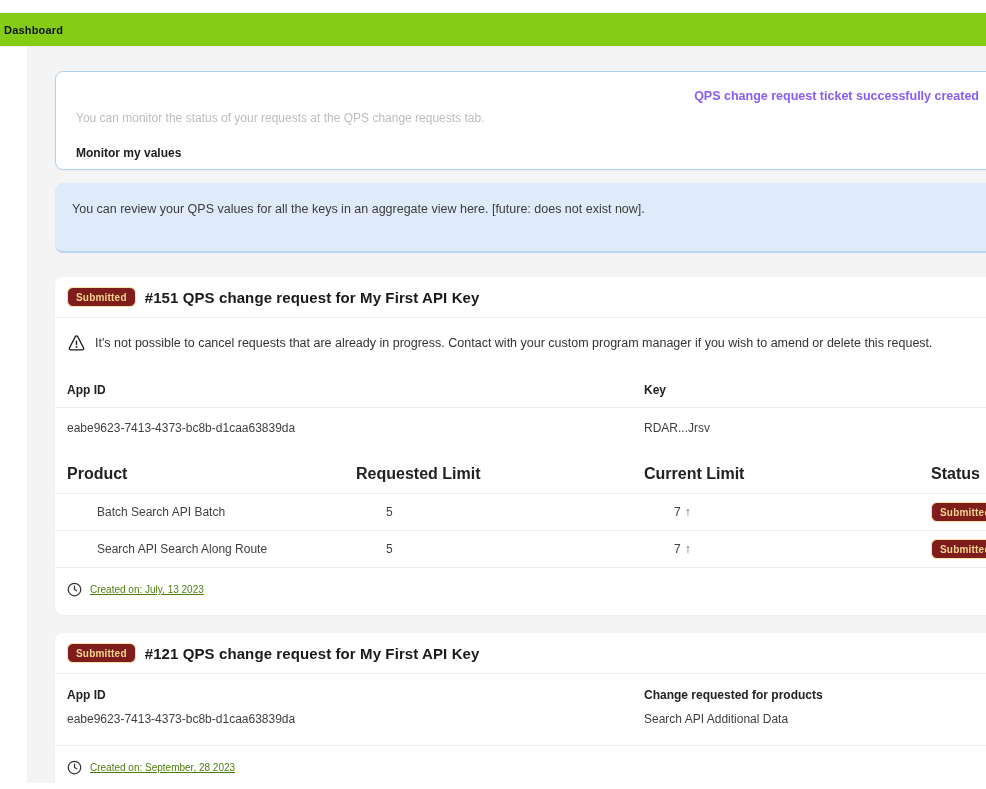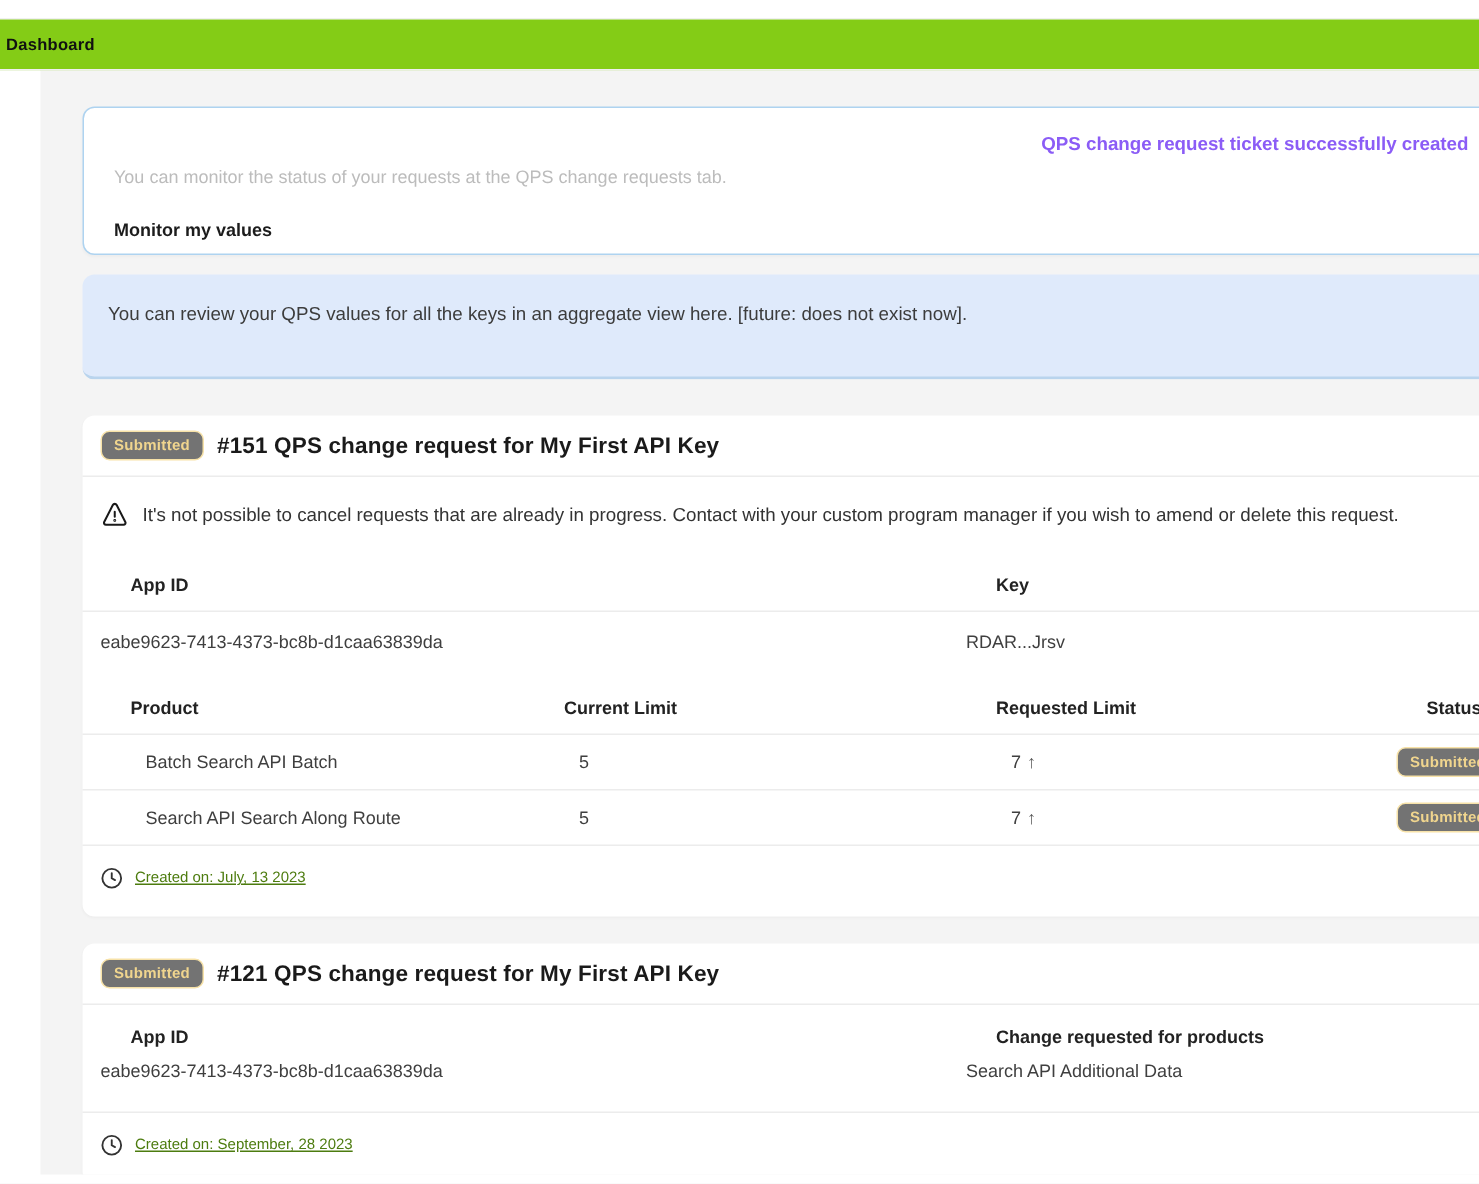--- a/index.html
+++ b/index.html
@@ -42,35 +42,35 @@
     margin-right: -14px; padding: 18px 17px; margin-bottom: 24px; height: 70px;
     font-size: 12.5px; color: #3c3c3c; line-height: 17.5px;
   }
   .info-banner a { color: #3c3c3c; text-decoration: underline; cursor: pointer; }
   
   .ticket-card { margin-bottom: 18px; }
   .ticket-header { display: flex; align-items: center; gap: 9px; padding: 10px 12px; }
   .badge {
     display: inline-block; border: 1.5px solid #f7e2a8; color: #f0d58e;
     font-size: 10px; font-weight: bold; border-radius: 6px; padding: 4px 8px 3px;
-    background: #737373; letter-spacing: .2px; white-space: nowrap;
+    background: #7f1d1d; letter-spacing: .2px; white-space: nowrap;
   }
   .ticket-title { font-size: 15px; font-weight: bold; color: #1a1a1a; letter-spacing: .1px; }
   .divider { border-top: 1px solid #ececec; }
   .warning-row { display: flex; align-items: center; gap: 9px; padding: 16px 12px 19px; }
   .warning-text { font-size: 12.5px; color: #333; }
   .kv-labels { display: grid; grid-template-columns: 577px 1fr; padding: 12px 12px 10px; }
   .kv-values { display: grid; grid-template-columns: 577px 1fr; padding: 13px 12px 14px; }
-  .kv-label { font-size: 12px; font-weight: bold; color: #222; margin-left: 20px; }
+  .kv-label { font-size: 12px; font-weight: bold; color: #222; }
   .kv-value { font-size: 12px; color: #3f3f3f; }
   .tbl-head {
     display: grid; grid-template-columns: 289px 288px 287px 120px;
     padding: 16px 12px 10px; align-items: center;
   }
-  .tbl-head .kv-label { font-size: 12px; }
+  .tbl-head .kv-label { font-size: 16px; }
   .tbl-row {
     display: grid; grid-template-columns: 289px 288px 287px 120px;
     padding: 8px 12px; align-items: center; min-height: 36px;
   }
   .cell { font-size: 12px; color: #3f3f3f; margin-left: 30px; }
   .arrow-up { color: #555; font-size: 12px; margin-left: 4px; }
   .created-row { display: flex; align-items: center; gap: 8px; padding: 14px 12px 18px; }
   .created-text { font-size: 10px; color: #4d7c0f; text-decoration: underline; }
   .meta-block { display: grid; grid-template-columns: 577px 1fr; padding: 14px 12px 18px; }
   .meta-col .kv-label { margin-bottom: 7px; display: block; }
@@ -120,22 +120,22 @@
         <span class="kv-label">Key</span>
       </div>
       <div class="divider"></div>
       <div class="kv-values">
         <span class="kv-value">eabe9623-7413-4373-bc8b-d1caa63839da</span>
         <span class="kv-value">RDAR...Jrsv</span>
       </div>
 
       <div class="tbl-head">
         <span class="kv-label">Product</span>
+        <span class="kv-label">Requested Limit</span>
         <span class="kv-label">Current Limit</span>
-        <span class="kv-label">Requested Limit</span>
         <span class="kv-label">Status</span>
       </div>
       <div class="divider"></div>
 
       <div class="tbl-row">
         <span class="cell">Batch Search API Batch</span>
         <span class="cell">5</span>
         <span class="cell"><span>7</span><span class="arrow-up">↑</span></span>
         <span><span class="badge">Submitted</span></span>
       </div>

